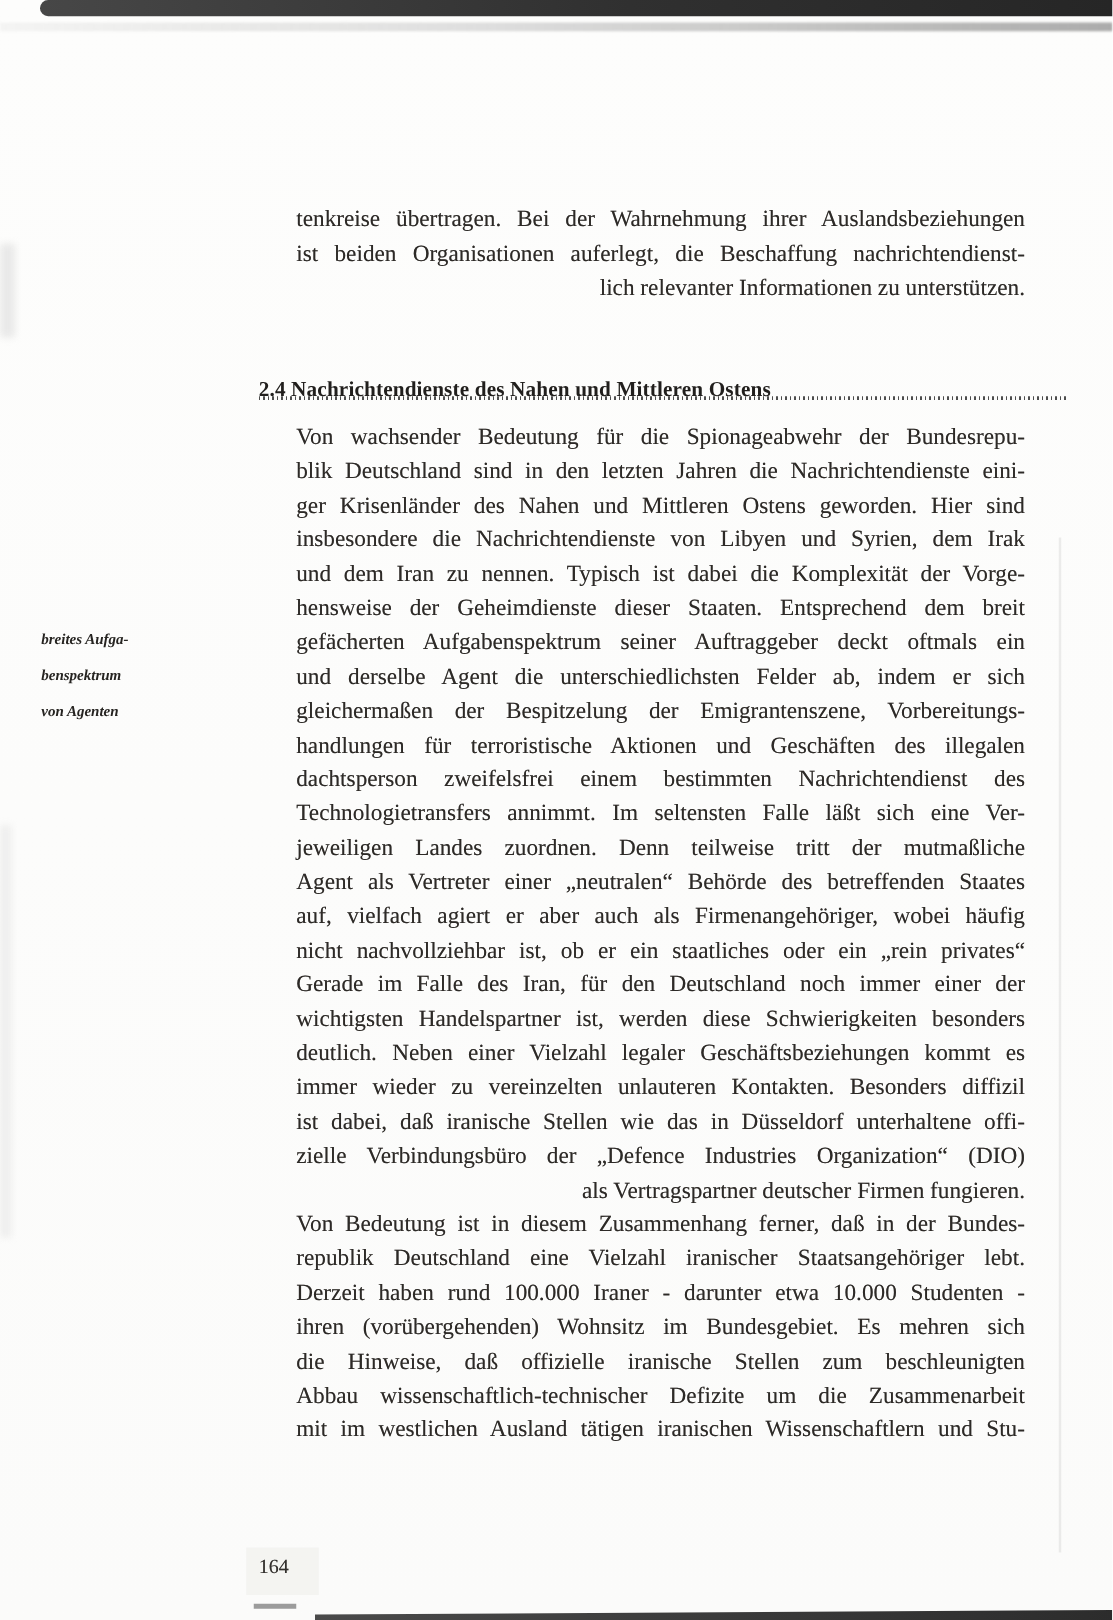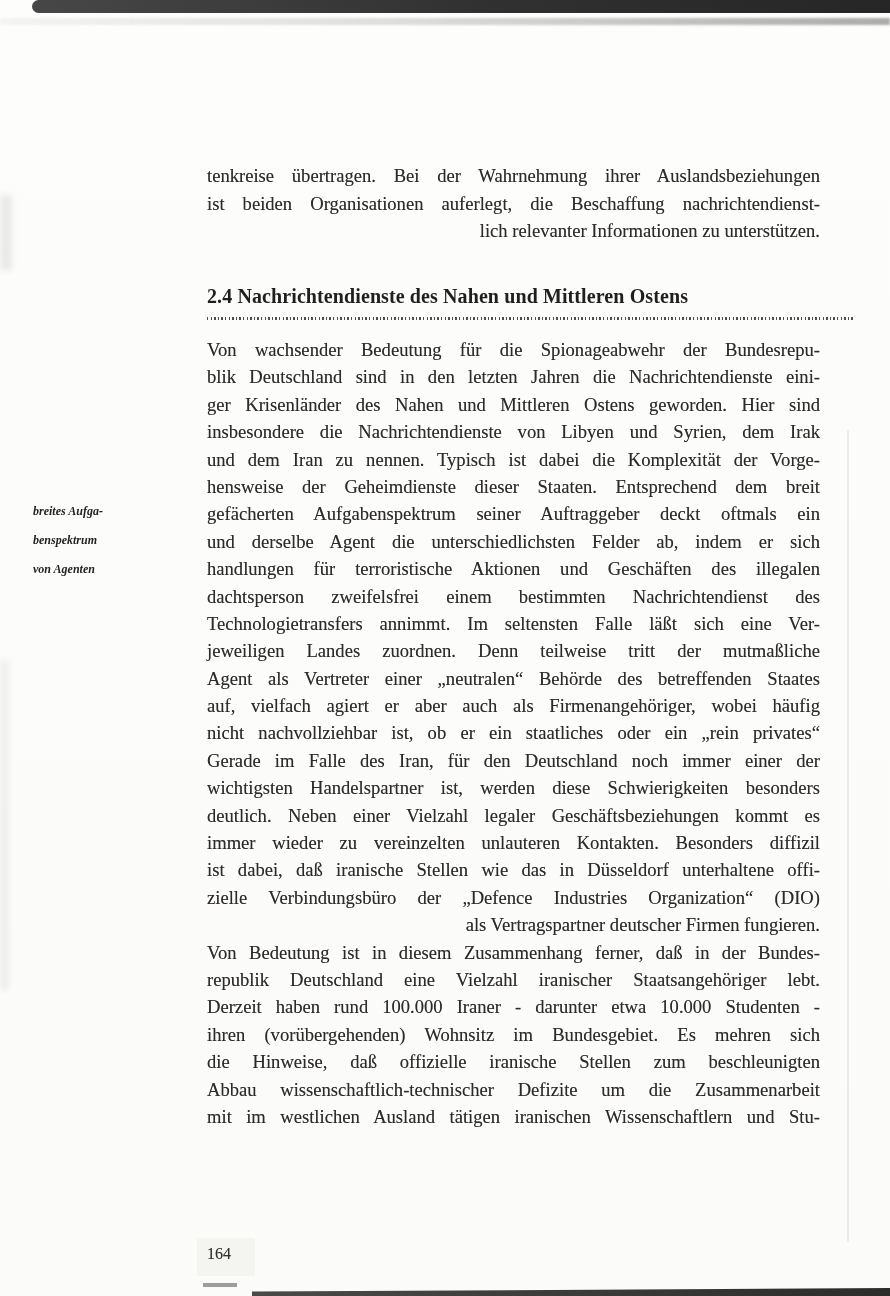--- a/index.html
+++ b/index.html
@@ -54,40 +54,41 @@
   }
 
   
   .intro-block {
     position: absolute; left: 207px; top: 162px; width: 613px;
     font-size: 18.6px;
   }
   .intro-block .line { height: 27.6px; line-height: 27.6px; }
 
   .section-heading {
-    position: absolute; left: 207px; top: 283px; width: 680px;
-    font-size: 20px; font-weight: bold; line-height: 27px;
+    position: absolute; left: 207px; top: 298px; width: 680px;
+    font-size: 17px; font-weight: bold; line-height: 27px;
     color: #211f1d; letter-spacing: 0.1px;
     white-space: nowrap;
   }
   .dotted-rule {
     position: absolute; left: 207px; top: 317px; width: 648px; height: 3px;
     background: repeating-linear-gradient(90deg, #4d4d4d 0 1.4px, transparent 1.4px 3.6px);
   }
 
   .body-block {
     position: absolute; left: 207px; top: 336px; width: 613px;
     font-size: 18.6px;
   }
   .body-block .line { height: 27.4px; line-height: 27.4px; }
 
   .line {
     white-space: normal;
     color: #2d2a27;
     text-shadow: 0 0 0.5px rgba(45,42,39,0.45);
+    margin-left: 30px;
   }
   .line.just { text-align: justify; text-align-last: justify; }
   .line.left { text-align: right; }
 
   .margin-note {
     position: absolute; left: 33px; top: 497px; width: 160px;
     font-size: 12px; font-weight: bold; font-style: italic;
     color: #262421;
   }
   .margin-note .mnote-line { height: 29px; line-height: 29px; }
@@ -126,20 +127,21 @@
 
   <div class="body-block" id="body-lines">
       <div class="line just">Von wachsender Bedeutung für die Spionageabwehr der Bundesrepu-</div>
       <div class="line just">blik Deutschland sind in den letzten Jahren die Nachrichtendienste eini-</div>
       <div class="line just">ger Krisenländer des Nahen und Mittleren Ostens geworden. Hier sind</div>
       <div class="line just">insbesondere die Nachrichtendienste von Libyen und Syrien, dem Irak</div>
       <div class="line just">und dem Iran zu nennen. Typisch ist dabei die Komplexität der Vorge-</div>
       <div class="line just">hensweise der Geheimdienste dieser Staaten. Entsprechend dem breit</div>
       <div class="line just">gefächerten Aufgabenspektrum seiner Auftraggeber deckt oftmals ein</div>
       <div class="line just">und derselbe Agent die unterschiedlichsten Felder ab, indem er sich</div>
+      <div class="line just">gleichermaßen der Bespitzelung der Emigrantenszene, Vorbereitungs-</div>
       <div class="line just">handlungen für terroristische Aktionen und Geschäften des illegalen</div>
       <div class="line just">dachtsperson zweifelsfrei einem bestimmten Nachrichtendienst des</div>
       <div class="line just">Technologietransfers annimmt. Im seltensten Falle läßt sich eine Ver-</div>
       <div class="line just">jeweiligen Landes zuordnen. Denn teilweise tritt der mutmaßliche</div>
       <div class="line just">Agent als Vertreter einer „neutralen“ Behörde des betreffenden Staates</div>
       <div class="line just">auf, vielfach agiert er aber auch als Firmenangehöriger, wobei häufig</div>
       <div class="line just">nicht nachvollziehbar ist, ob er ein staatliches oder ein „rein privates“</div>
       <div class="line just">Gerade im Falle des Iran, für den Deutschland noch immer einer der</div>
       <div class="line just">wichtigsten Handelspartner ist, werden diese Schwierigkeiten besonders</div>
       <div class="line just">deutlich. Neben einer Vielzahl legaler Geschäftsbeziehungen kommt es</div>

